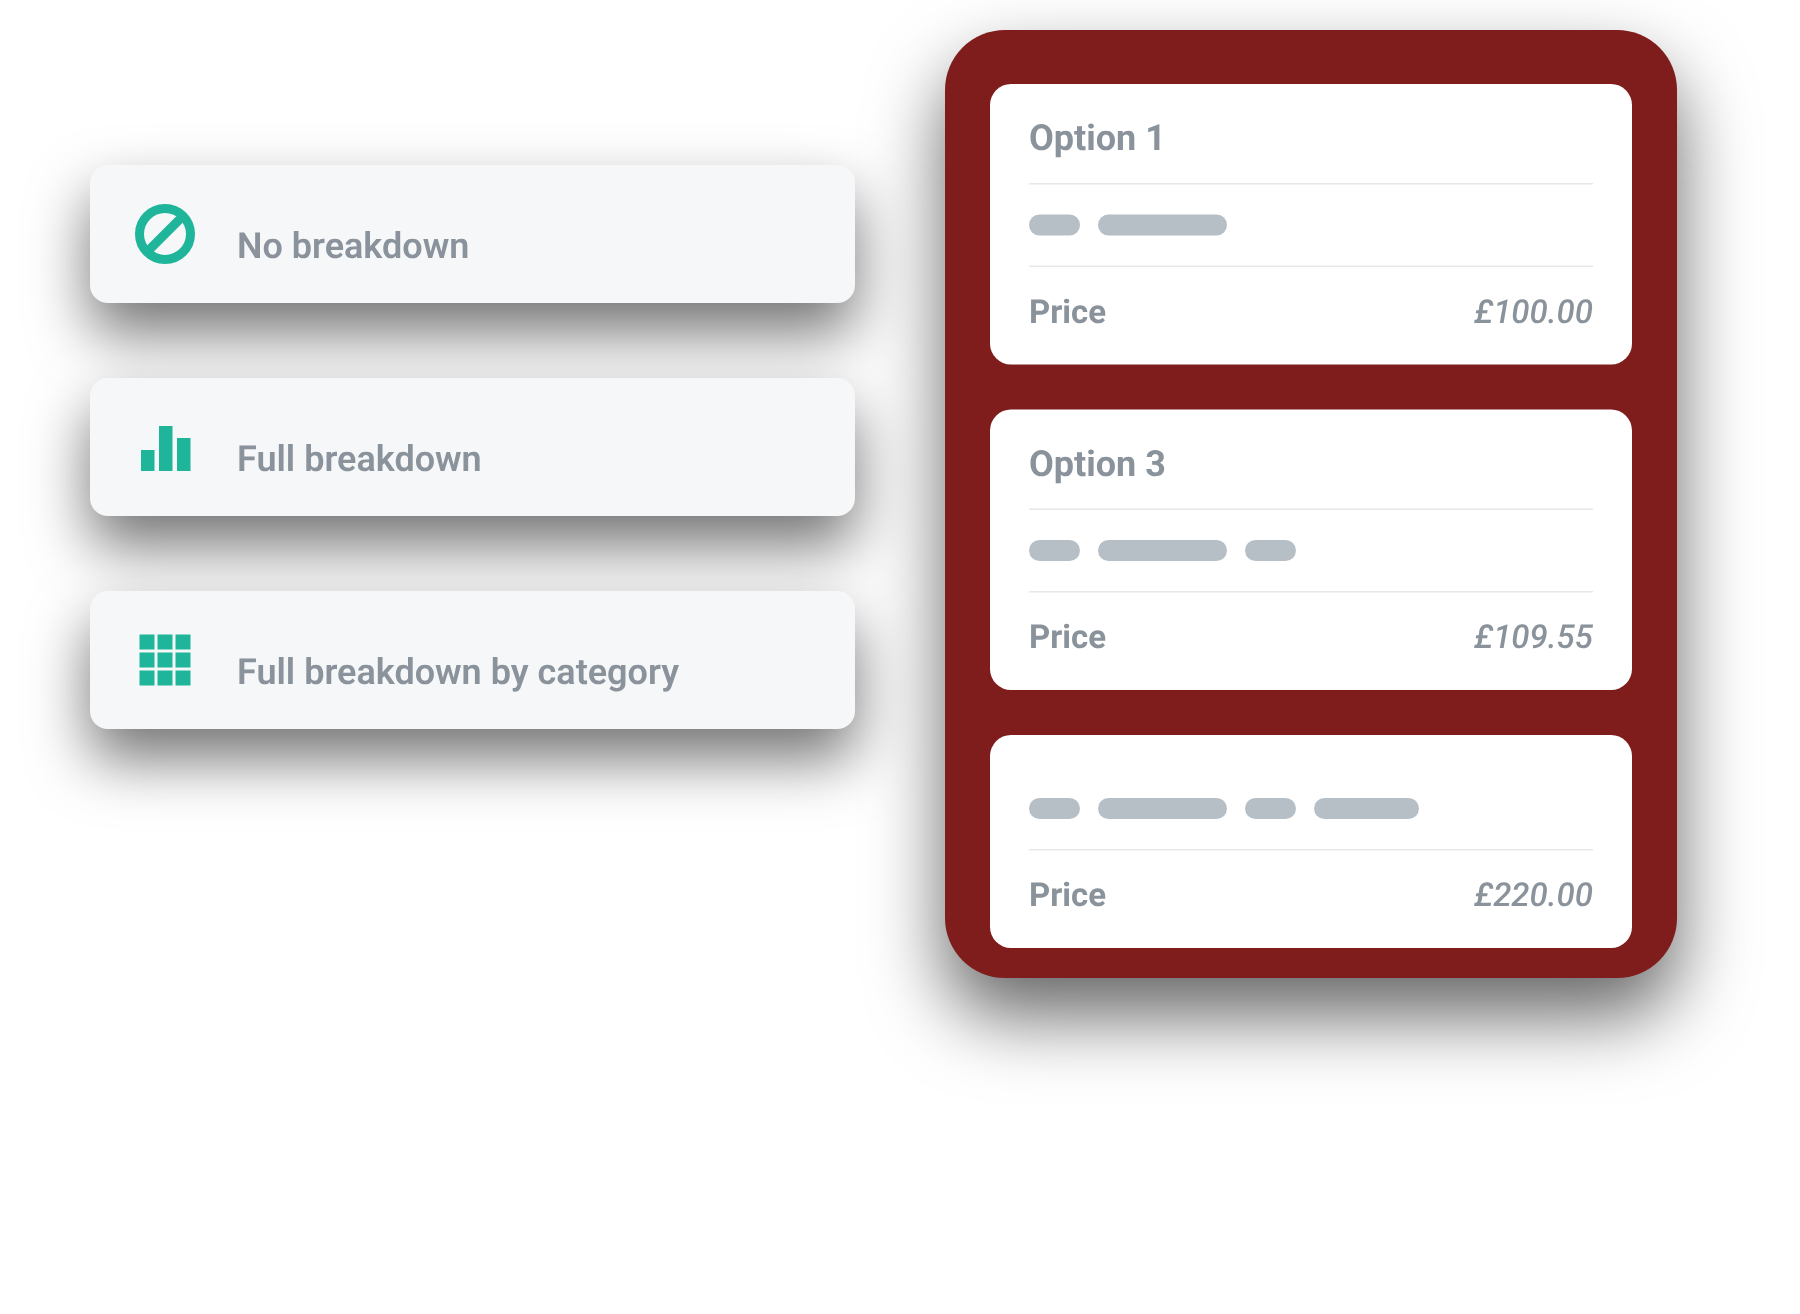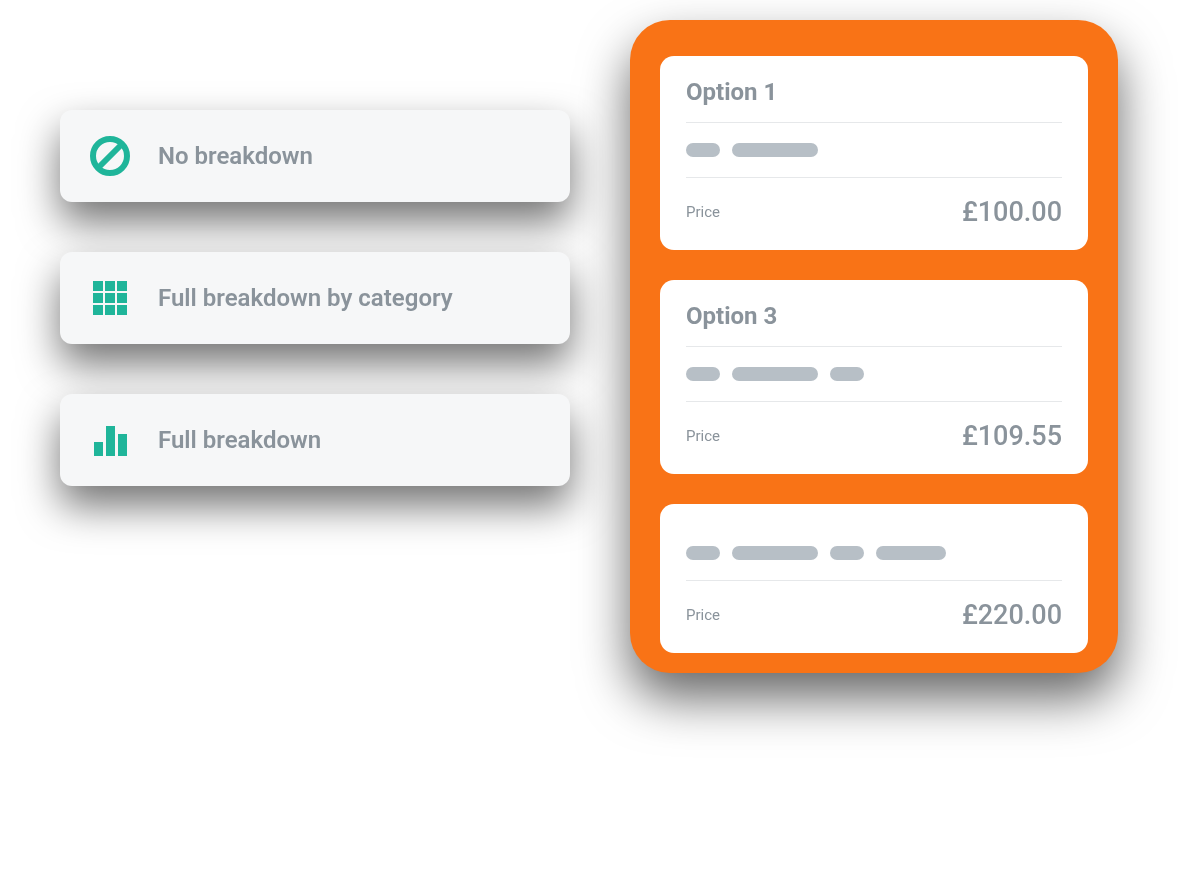--- a/index.html
+++ b/index.html
@@ -21,21 +21,21 @@
     flex-direction: column;
     gap: 50px;
     margin-top: 90px;
     width: 510px;
   }
   .option-row {
     background: #f6f7f8;
     border-radius: 12px;
     padding: 24px 28px;
     display: flex;
-    align-items: center;
+    align-items: flex-end;
     gap: 26px;
     box-shadow: 0 20px 40px rgba(0,0,0,0.55);
     cursor: pointer;
   }
   .option-icon {
     width: 44px;
     height: 44px;
     display: flex;
     align-items: center;
     justify-content: center;
@@ -44,21 +44,21 @@
   .option-label {
     font-size: 24px;
     font-weight: 600;
     color: #8a939b;
   }
   .teal { fill: #1fb59a; }
   .teal-stroke { stroke: #1fb59a; }
 
   .right-col {
     width: 488px;
-    background: #f97316;
+    background: #7f1d1d;
     border-radius: 40px;
     padding: 36px 30px 20px 30px;
     display: flex;
     flex-direction: column;
     gap: 30px;
     box-shadow: 0 25px 50px rgba(0,0,0,0.6);
   }
   .card {
     background: #ffffff;
     border-radius: 14px;
@@ -86,28 +86,29 @@
   .chip-sm { width: 34px; }
   .chip-md { width: 70px; }
   .chip-lg { width: 86px; }
   .card-price-row {
     display: flex;
     justify-content: space-between;
     align-items: center;
     padding-top: 18px;
   }
   .price-label {
-    font-size: 15px;
-    font-weight: 400;
+    font-size: 22px;
+    font-weight: 700;
     color: #8a939b;
   }
   .price-value {
-    font-size: 27px;
+    font-size: 22px;
     font-weight: 500;
     color: #8a939b;
+    font-style: italic;
   }
 </style>
 </head>
 <body>
 
 <div class="container">
 
   <div class="left-col">
 
     <div class="option-row">
@@ -117,43 +118,43 @@
           <line x1="12" y1="32" x2="32" y2="12" class="teal-stroke" stroke-width="6" stroke-linecap="round"></line>
         </svg>
       </span>
       <span class="option-label">No breakdown</span>
     </div>
 
 
     <div class="option-row">
       <span class="option-icon">
         <svg viewBox="0 0 44 44" width="44" height="44">
+          <rect x="6" y="24" width="9" height="14" class="teal"></rect>
+          <rect x="18" y="8" width="9" height="30" class="teal"></rect>
+          <rect x="30" y="16" width="9" height="22" class="teal"></rect>
+        </svg>
+      </span>
+      <span class="option-label">Full breakdown</span>
+    </div>
+
+    <div class="option-row">
+      <span class="option-icon">
+        <svg viewBox="0 0 44 44" width="44" height="44">
           <rect x="5" y="5" width="10" height="10" class="teal"></rect>
           <rect x="17" y="5" width="10" height="10" class="teal"></rect>
           <rect x="29" y="5" width="10" height="10" class="teal"></rect>
           <rect x="5" y="17" width="10" height="10" class="teal"></rect>
           <rect x="17" y="17" width="10" height="10" class="teal"></rect>
           <rect x="29" y="17" width="10" height="10" class="teal"></rect>
           <rect x="5" y="29" width="10" height="10" class="teal"></rect>
           <rect x="17" y="29" width="10" height="10" class="teal"></rect>
           <rect x="29" y="29" width="10" height="10" class="teal"></rect>
         </svg>
       </span>
       <span class="option-label">Full breakdown by category</span>
-    </div>
-
-    <div class="option-row">
-      <span class="option-icon">
-        <svg viewBox="0 0 44 44" width="44" height="44">
-          <rect x="6" y="24" width="9" height="14" class="teal"></rect>
-          <rect x="18" y="8" width="9" height="30" class="teal"></rect>
-          <rect x="30" y="16" width="9" height="22" class="teal"></rect>
-        </svg>
-      </span>
-      <span class="option-label">Full breakdown</span>
     </div>
 
   </div>
 
   <div class="right-col">
 
     <div class="card">
       <div class="card-title">Option 1</div>
       <div class="card-skeleton">
         <span class="chip chip-sm"></span>

